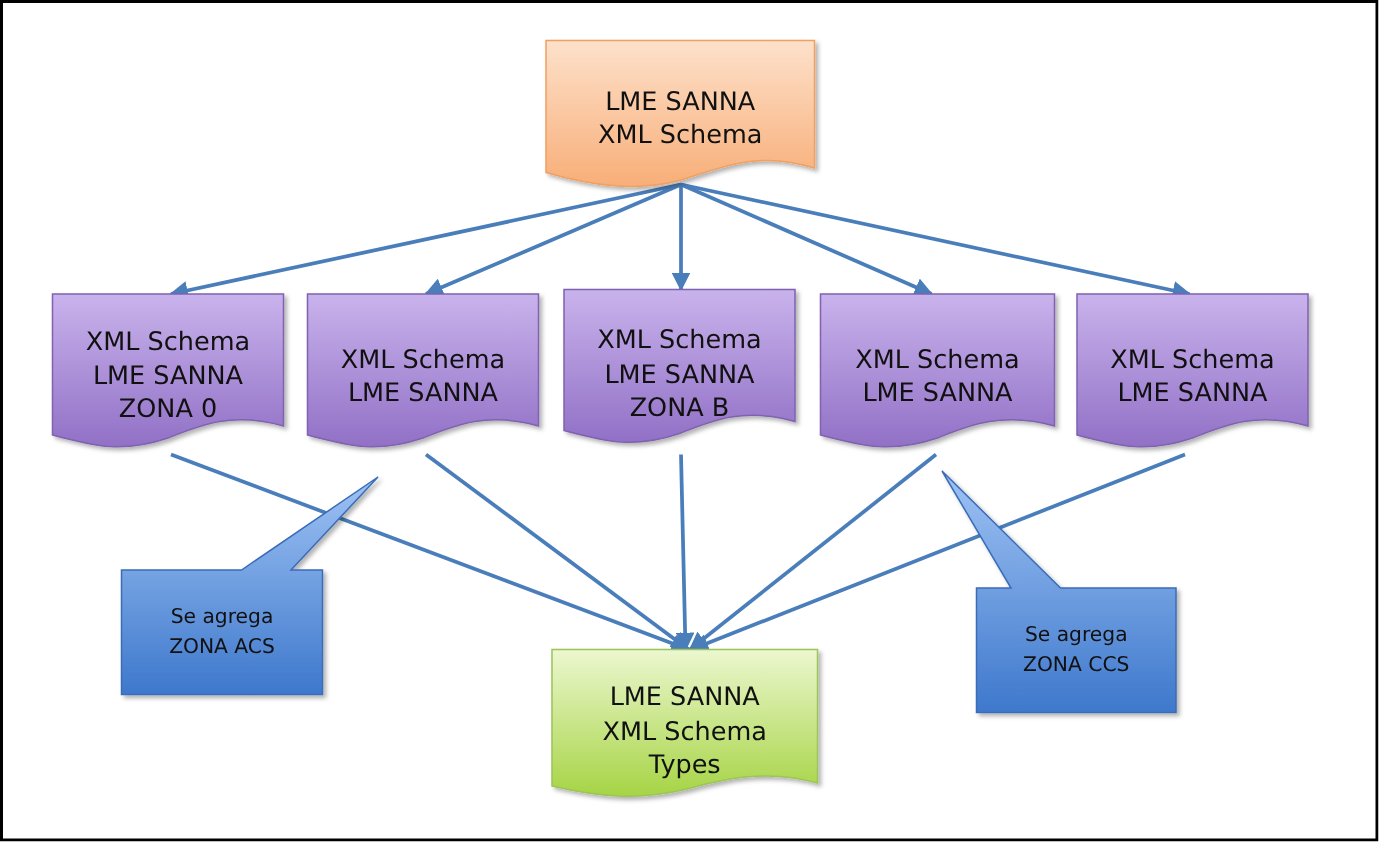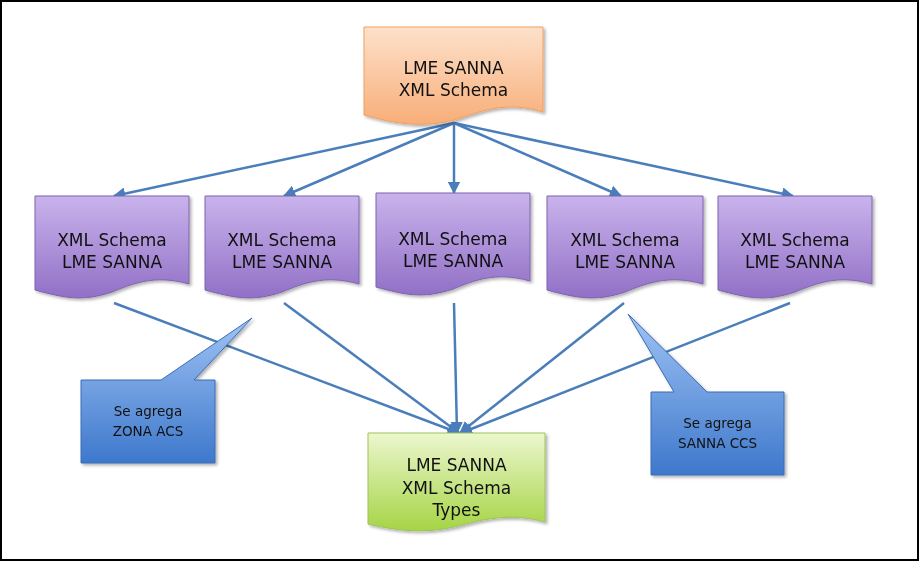--- a/index.html
+++ b/index.html
@@ -78,32 +78,34 @@
   <div>
     <span>LME SANNA</span>
     <span>XML Schema</span>
   </div>
 </div>
 
 <div class="node-text big" style="left:35px; top:206px; width:154px; height:90px;">
   <div>
     <span>XML Schema</span>
     <span>LME SANNA</span>
+    <span>ZONA 0</span>
   </div>
 </div>
 <div class="node-text big" style="left:205px; top:206px; width:154px; height:90px;">
   <div>
     <span>XML Schema</span>
     <span>LME SANNA</span>
   </div>
 </div>
 <div class="node-text big" style="left:376px; top:205px; width:154px; height:90px;">
   <div>
     <span>XML Schema</span>
     <span>LME SANNA</span>
+    <span>ZONA B</span>
   </div>
 </div>
 <div class="node-text big" style="left:547px; top:206px; width:156px; height:90px;">
   <div>
     <span>XML Schema</span>
     <span>LME SANNA</span>
   </div>
 </div>
 <div class="node-text big" style="left:718px; top:206px; width:154px; height:90px;">
   <div>
@@ -122,15 +124,15 @@
 
 <div class="node-text small" style="left:81px; top:382px; width:134px; height:78px;">
   <div>
     <span>Se agrega</span>
     <span>ZONA ACS</span>
   </div>
 </div>
 <div class="node-text small" style="left:651px; top:394px; width:133px; height:78px;">
   <div>
     <span>Se agrega</span>
-    <span>SANNA CCS</span>
+    <span>ZONA CCS</span>
   </div>
 </div>
 
 </body></html>

